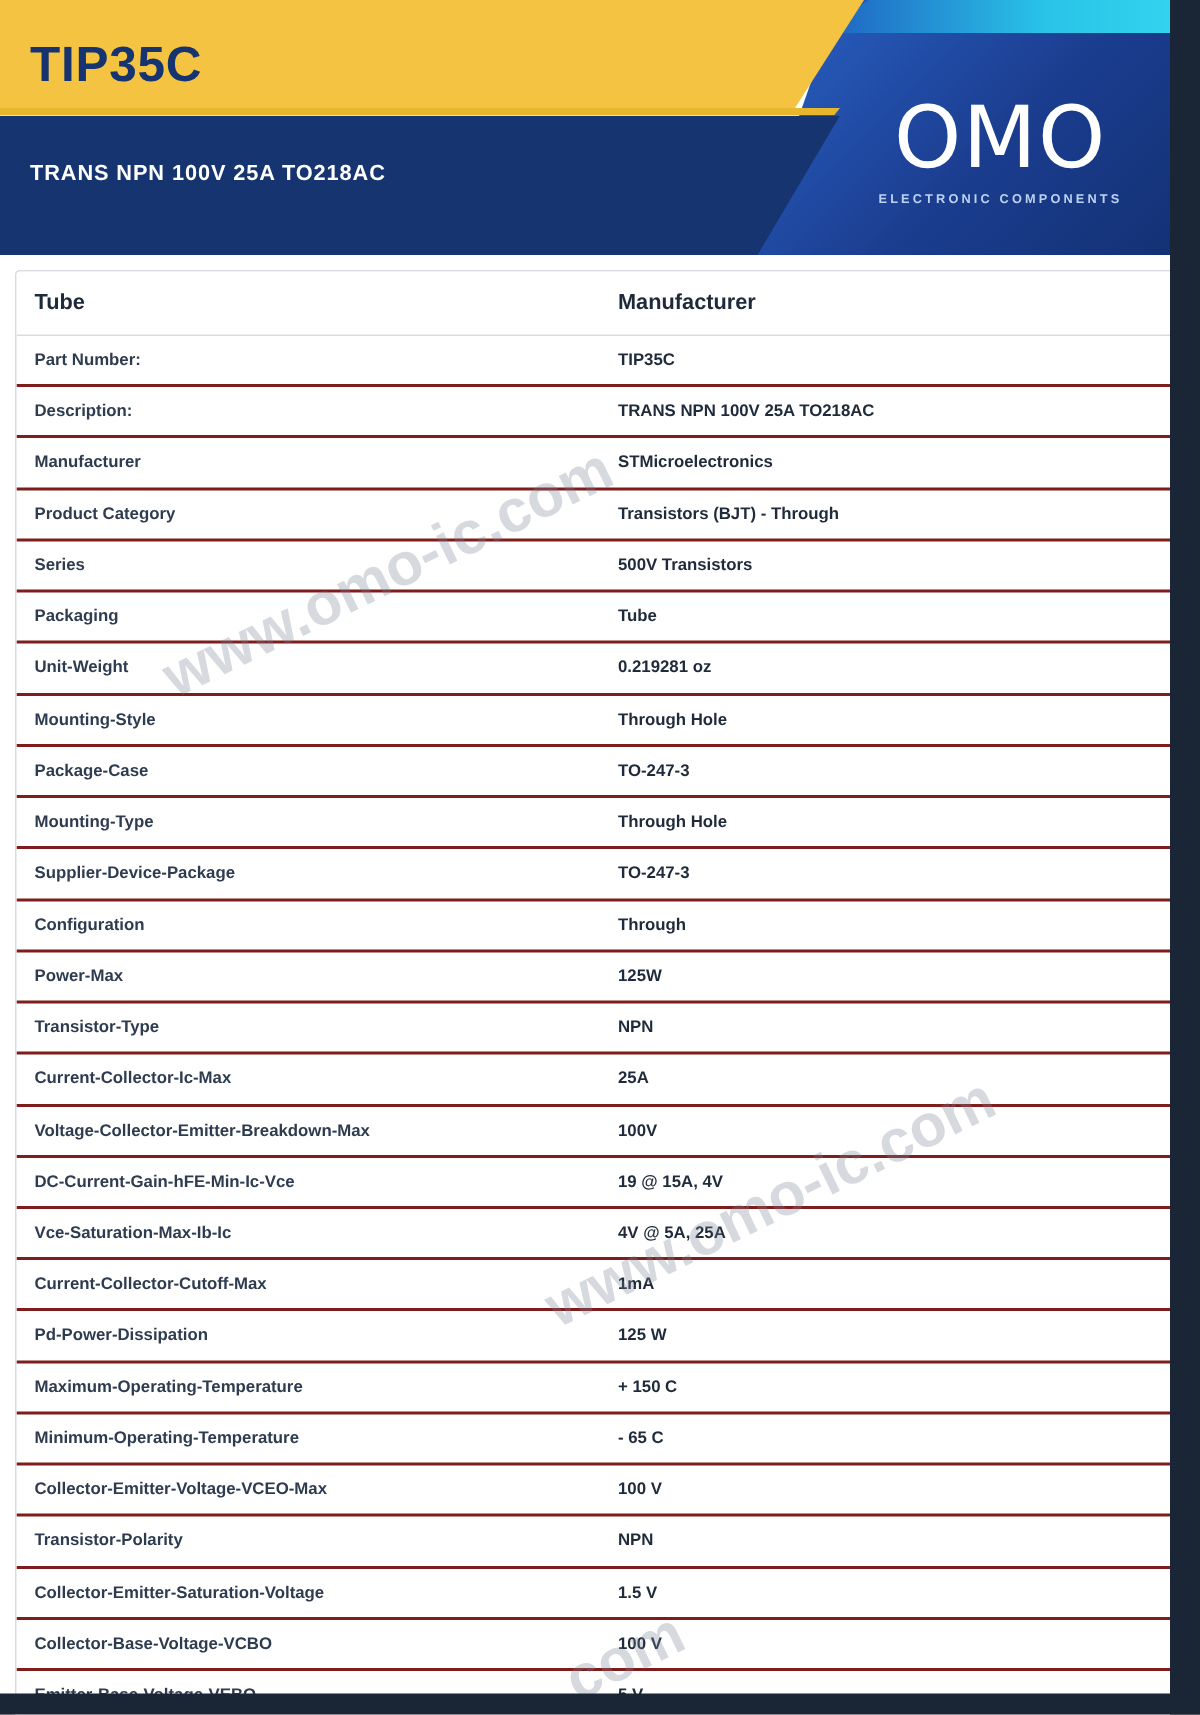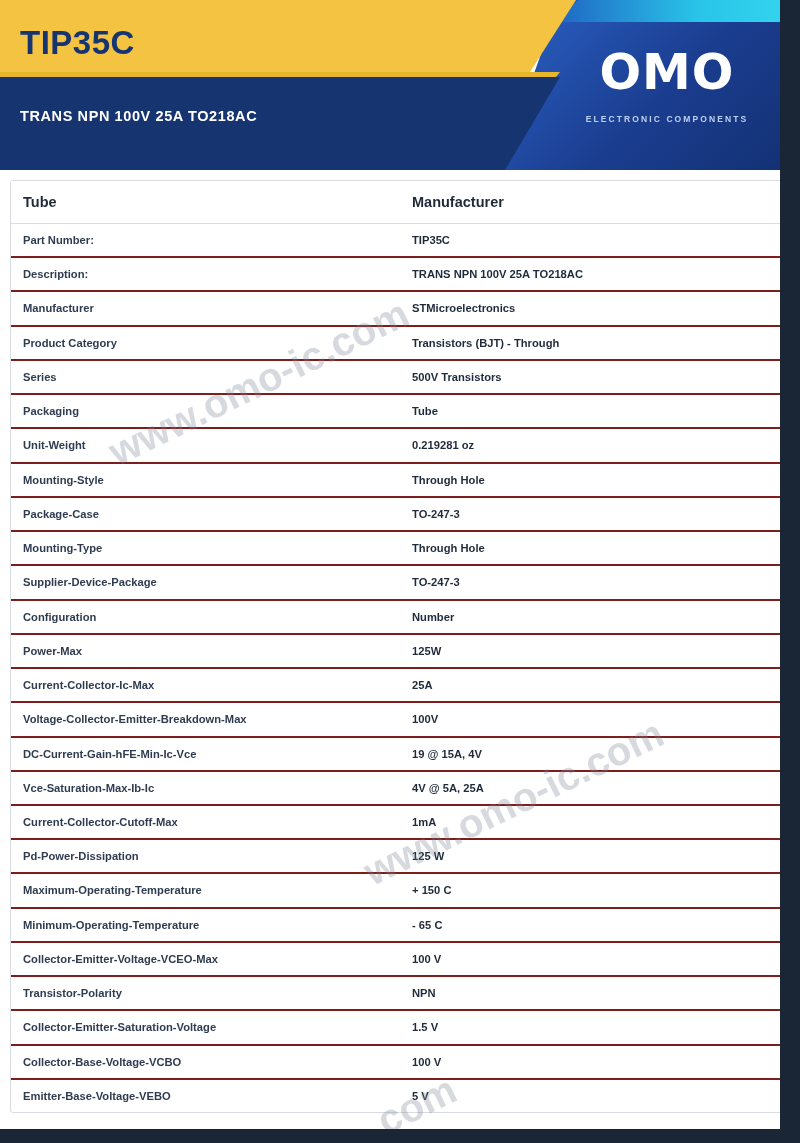--- a/index.html
+++ b/index.html
@@ -81,29 +81,30 @@
     letter-spacing: 0.6px;
   }
   
   .logo-wrap {
     position: absolute;
     right: 18px; top: 48px;
     width: 230px;
     text-align: center;
   }
   .logo-omo {
-    font-size: 49px;
-    font-weight: bold;
+    font-size: 57px;
+    font-weight: normal;
     color: #ffffff;
     letter-spacing: 1px;
     line-height: 1;
     font-family: "DejaVu Sans", sans-serif;
+    margin-top: 16px;
   }
   .logo-sub {
-    margin-top: 17px;
+    margin-top: 6px;
     font-size: 8.5px;
     font-weight: bold;
     color: #bcd2f0;
     letter-spacing: 2.1px;
   }
 
   
   .card {
     position: relative;
     margin: 10px 10px 0 10px;
@@ -232,25 +233,29 @@
           <tr>
             <td class="k">Mounting-Type</td>
             <td class="v">Through Hole</td>
           </tr>
           <tr>
             <td class="k">Supplier-Device-Package</td>
             <td class="v">TO-247-3</td>
           </tr>
           <tr>
             <td class="k">Configuration</td>
-            <td class="v">Number</td>
+            <td class="v">Through</td>
           </tr>
           <tr>
             <td class="k">Power-Max</td>
             <td class="v">125W</td>
+          </tr>
+          <tr>
+            <td class="k">Transistor-Type</td>
+            <td class="v">NPN</td>
           </tr>
           <tr>
             <td class="k">Current-Collector-Ic-Max</td>
             <td class="v">25A</td>
           </tr>
           <tr>
             <td class="k">Voltage-Collector-Emitter-Breakdown-Max</td>
             <td class="v">100V</td>
           </tr>
           <tr>

